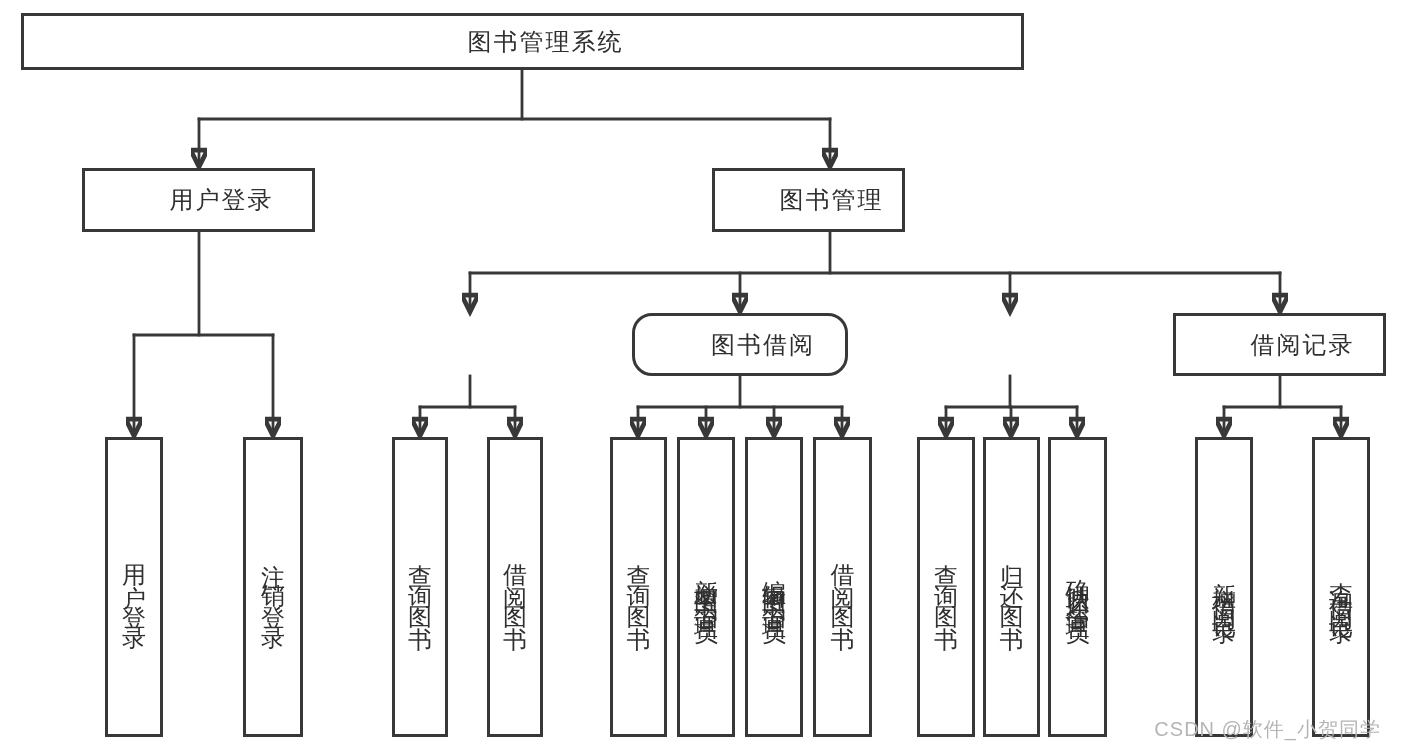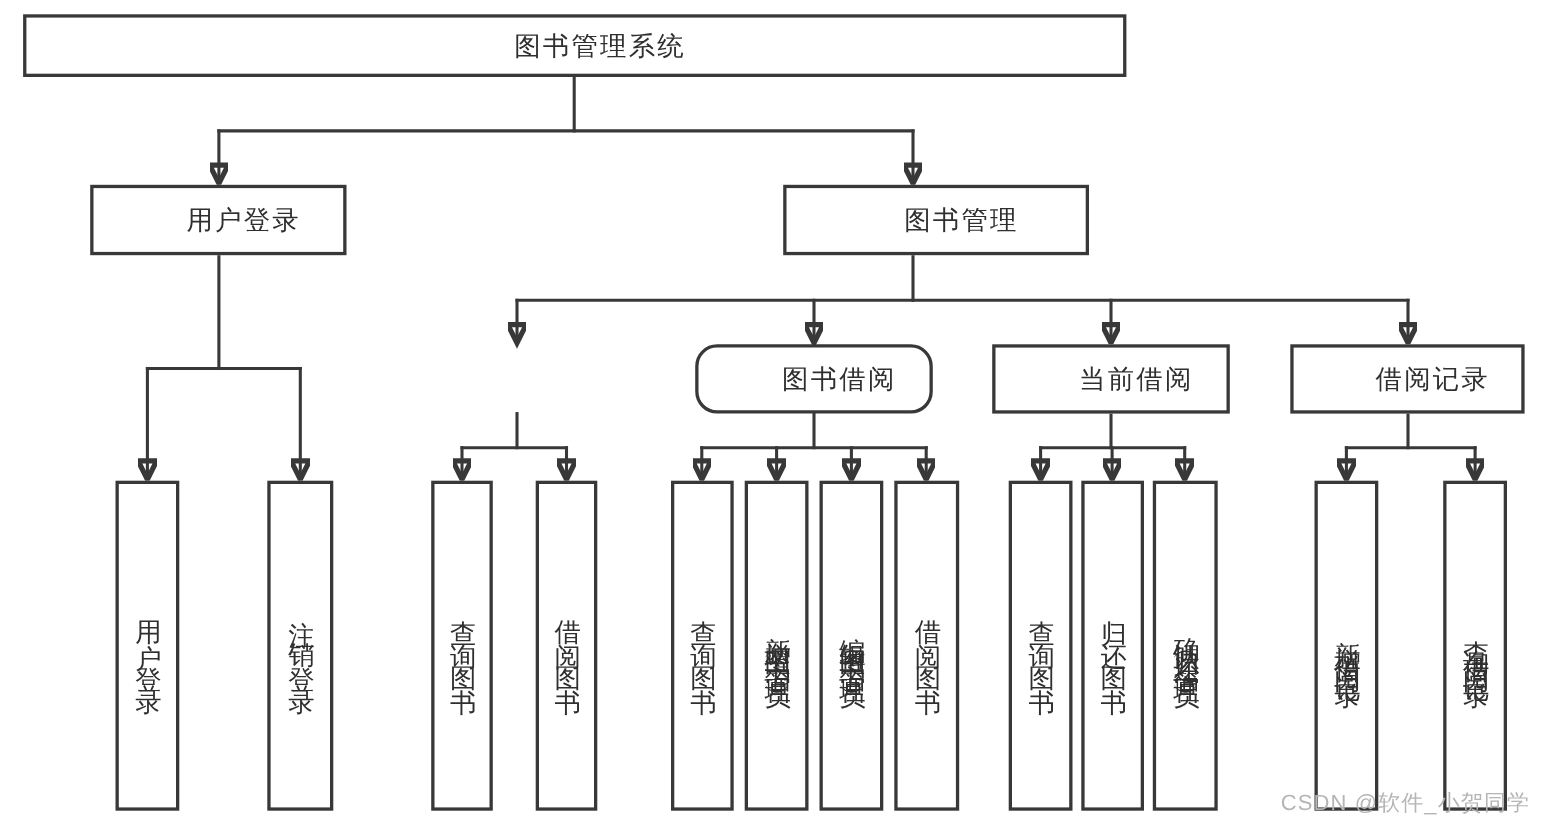--- a/index.html
+++ b/index.html
@@ -38,21 +38,21 @@
     writing-mode:vertical-rl;
     text-orientation:mixed;
     line-height:1;
     white-space:nowrap;
   }
   .vt4 span{letter-spacing:21px;}
   .vt6 span{letter-spacing:8px;}
   .vt9 span{letter-spacing:6px;}
   .watermark{
     position:absolute;
-    right:14px;bottom:4px;
+    right:24px;bottom:4px;
     font-size:20px;
     color:var(--wm);
     letter-spacing:1px;
     white-space:nowrap;
   }
 </style>
 </head>
 <body>
 
 <div class="canvas">
@@ -105,29 +105,26 @@
     <path class="a" d="M1341,407 V435"></path>
   </svg>
 
   <div class="box h root">
     <span>图书管理系统</span>
   </div>
 
   <div class="box h" style="left:82px;top:168px;width:233px;height:64px;">
     <span>用户登录</span>
   </div>
-  <div class="box h" style="left:712px;top:168px;width:278px;height:64px;">
+  <div class="box h" style="left:712px;top:168px;width:193px;height:64px;">
     <span>图书管理</span>
   </div>
 
   <div class="box h" style="left:632px;top:313px;width:216px;height:63px;border-radius:20px;">
     <span>图书借阅</span>
-  </div>
-  <div class="box h" style="left:902px;top:313px;width:216px;height:63px;">
-    <span>当前借阅</span>
   </div>
   <div class="box h" style="left:1173px;top:313px;width:213px;height:63px;">
     <span>借阅记录</span>
   </div>
 
   <div class="box v vt4" style="left:105px;width:58px;">
     <span>用户登录</span>
   </div>
   <div class="box v vt4" style="left:243px;width:60px;">
     <span>注销登录</span>

